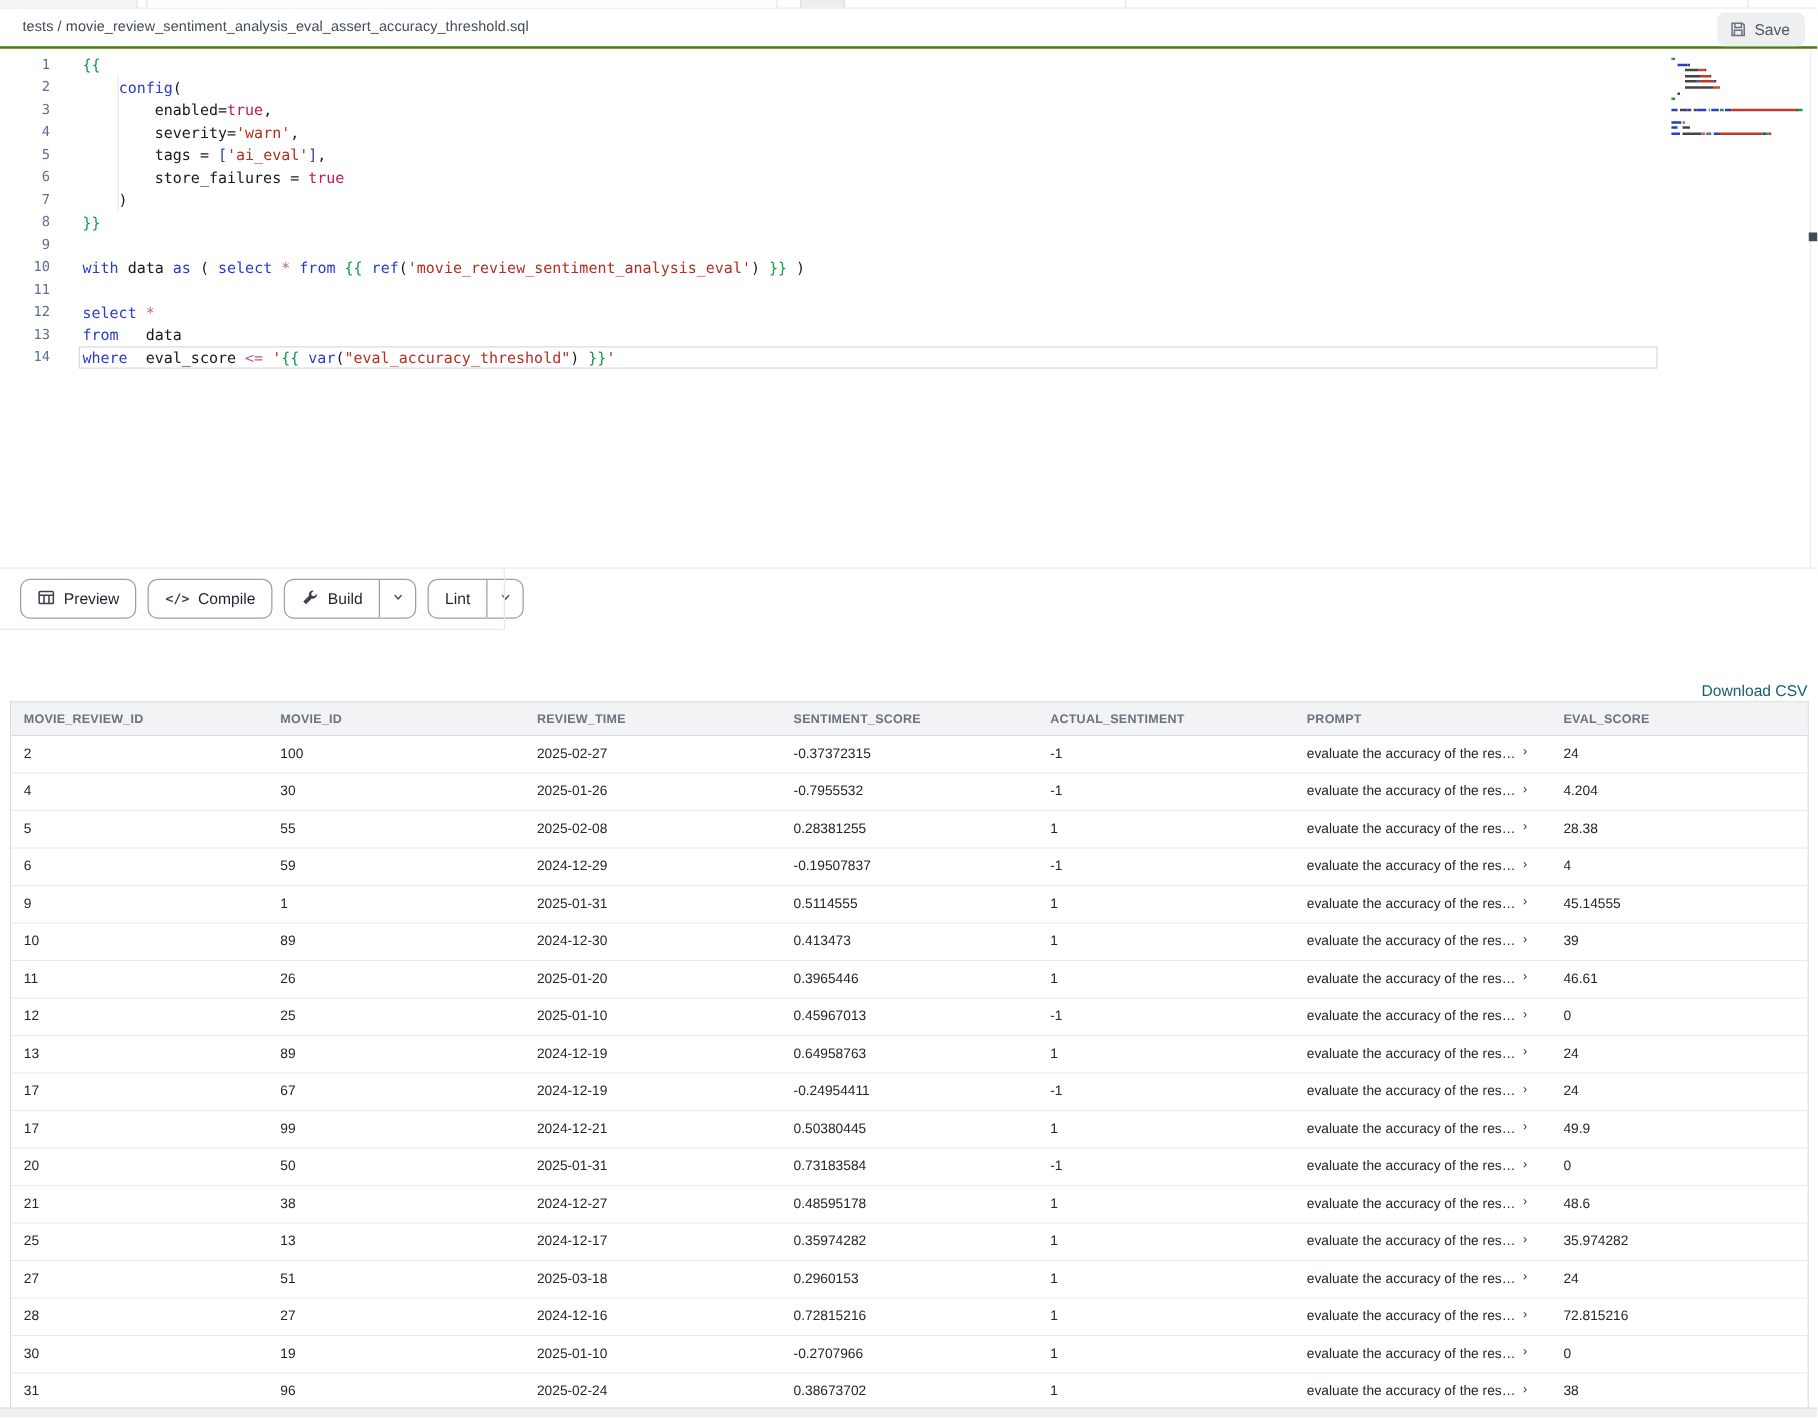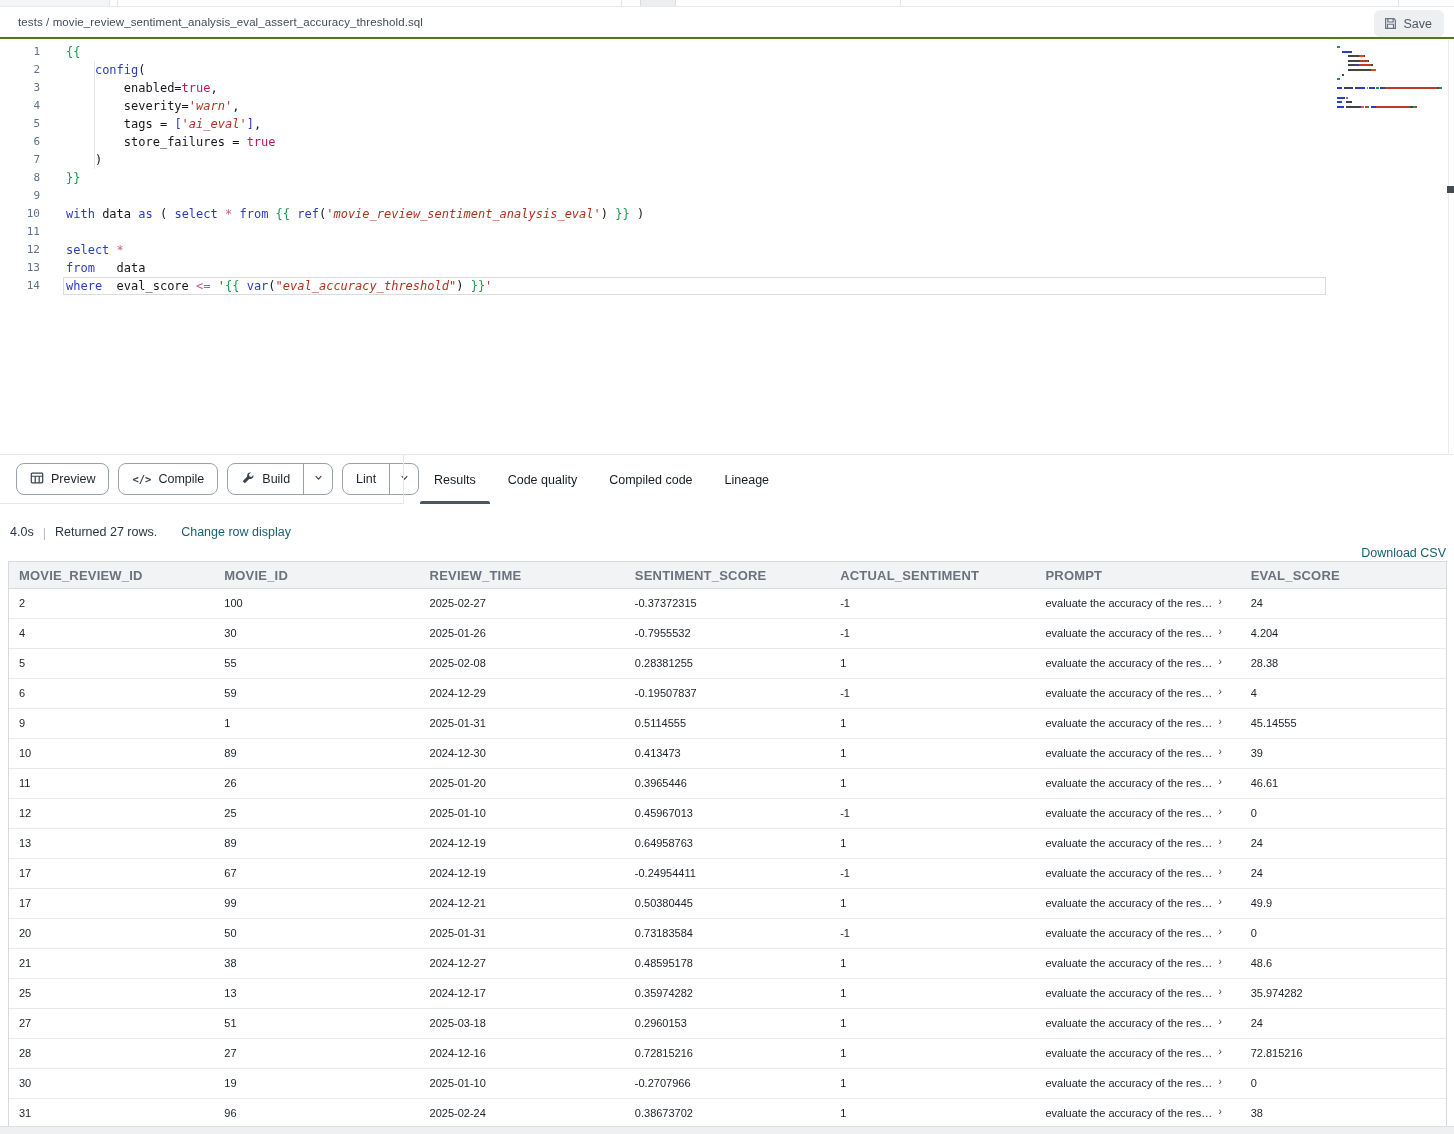--- a/index.html
+++ b/index.html
@@ -38,21 +38,21 @@
   .indent-guide { position:absolute; left:94px; top:21px; width:1px; height:108px; background:#e4e6e9; }
   .active-line-box { position:absolute; left:63px; top:237px; width:1263px; height:18px;
                      border:1px solid #d8dbe0; }
   .code-area { position:absolute; top:3px; left:0; right:120px; font-family:"DejaVu Sans Mono", monospace;
                font-size:12px; line-height:18px; white-space:pre; z-index:2; }
   .code-line { display:flex; height:18px; }
   .code-line .gutter { width:40px; text-align:right; color:#5e7191; font-size:11px;
                        flex:0 0 40px; user-select:none; }
   .code-line .code { margin-left:26px; }
   .tk-kw    { color:#2a3bc8; }
-  .tk-str   { color:#b03021;font-style:italic; }
+  .tk-str   { color:#b03021; }
   .tk-atom  { color:#be185d; }
   .tk-jinja { color:#189a4a; }
   .tk-op    { color:#c75a8c; }
   .tk-plain { color:#16181d; }
 
   
   .minimap { position:absolute; left:1337px; top:6px; width:106px; height:90px; overflow:hidden; z-index:3; cursor:pointer; }
   .mini-line { height:2px; margin-bottom:2.6px; white-space:nowrap; font-size:0; }
   .mini-line span { display:inline-block; height:2px; }
   .editor-sep { position:absolute; left:1448px; top:0; width:1px; height:414px; background:#e9ebed; }
@@ -86,21 +86,21 @@
   .linky { color:#15626f; cursor:pointer; }
   .change-link { margin-left:24px; font-size:12.5px; }
   .download-link { position:absolute; right:8px; top:0; height:56px; display:flex; align-items:flex-end;
                    font-size:12.5px; }
 
   
   .rtable { position:absolute; top:561px; left:8px; width:1439px; height:565px;
             border:1px solid #d6d9dd; border-bottom:none; overflow:hidden; background:#fff; }
   .thead { display:grid; grid-template-columns:repeat(7,1fr); height:27px;
            background:#f2f3f5; border-bottom:1px solid #d6d9dd; }
-  .thead .hcell { font-size:13px; font-weight:bold; color:#69727e; letter-spacing:.2px;
+  .thead .hcell { font-size:10px; font-weight:bold; color:#69727e; letter-spacing:.2px;
                   line-height:27px; padding-left:10px; overflow:hidden; white-space:nowrap; }
   .trow { display:grid; grid-template-columns:repeat(7,1fr); height:30px;
           border-bottom:1px solid #e8eaec; background:#fff; }
   .trow .cell { font-size:11px; color:#21262e; line-height:29px; padding-left:10px;
                 overflow:hidden; white-space:nowrap; }
   .prompt-chev { display:inline-block; margin-left:3px; font-size:10px; color:#2b323b;
                  transform:translateY(-2px); cursor:pointer; }
 
   .bottomstrip { position:absolute; top:1126px; left:0; width:1454px; height:8px;
                  background:#eef0f1; border-top:1px solid #dfe2e5; }
@@ -205,47 +205,23 @@
         <span>
           <svg width="11" height="11" viewBox="0 0 16 16" fill="none" stroke="#3a424c" stroke-width="1.6">
             <path d="M4 6l4 4.5L12 6"></path>
           </svg>
         </span>
       </span>
     </button>
   </div>
   <div class="vdiv"></div>
   <div class="left-border"></div>
-  <div class="tabs">
-    <div class="tab active">
-      <span>Results</span>
-      <span class="underline"></span>
-    </div>
-    <div class="tab">
-      <span>Code quality</span>
-
-    </div>
-    <div class="tab">
-      <span>Compiled code</span>
-
-    </div>
-    <div class="tab">
-      <span>Lineage</span>
-
-    </div>
-  </div>
 </div>
 
 <div class="statusbar">
-  <div class="status-left">
-    <span>4.0s</span>
-    <span class="pipe">|</span>
-    <span>Returned 27 rows.</span>
-    <span class="linky change-link">Change row display</span>
-  </div>
   <div class="download-link">
     <span class="linky">Download CSV</span>
   </div>
 </div>
 
 <div class="rtable">
   <div class="thead">
       <div class="hcell">MOVIE_REVIEW_ID</div>
       <div class="hcell">MOVIE_ID</div>
       <div class="hcell">REVIEW_TIME</div>

